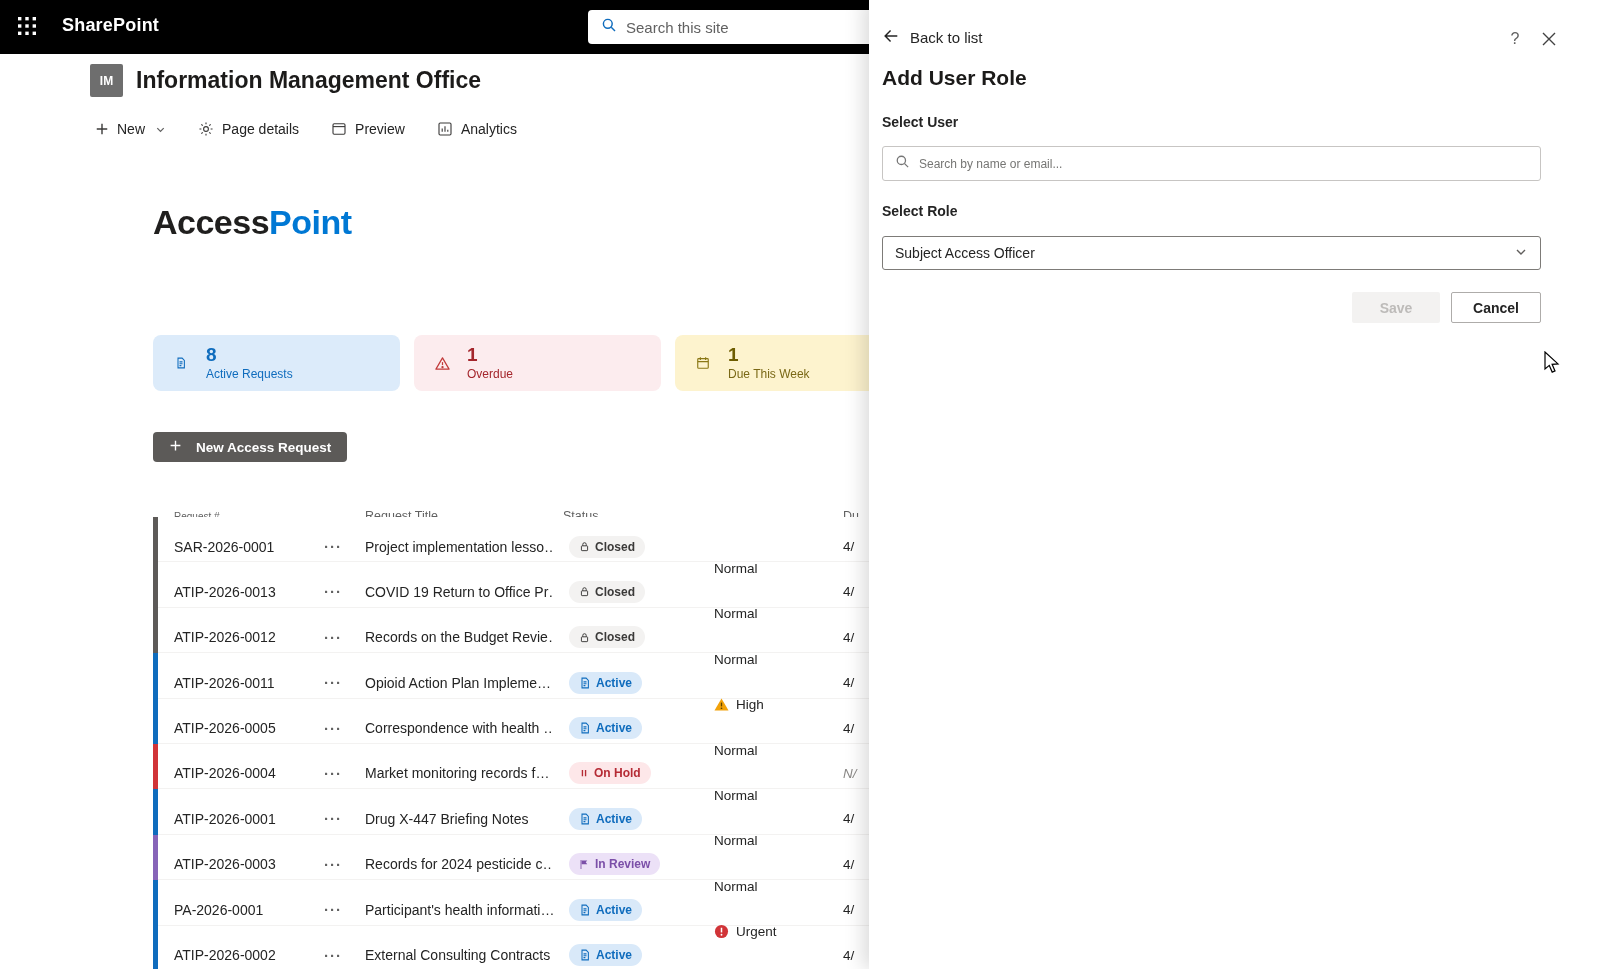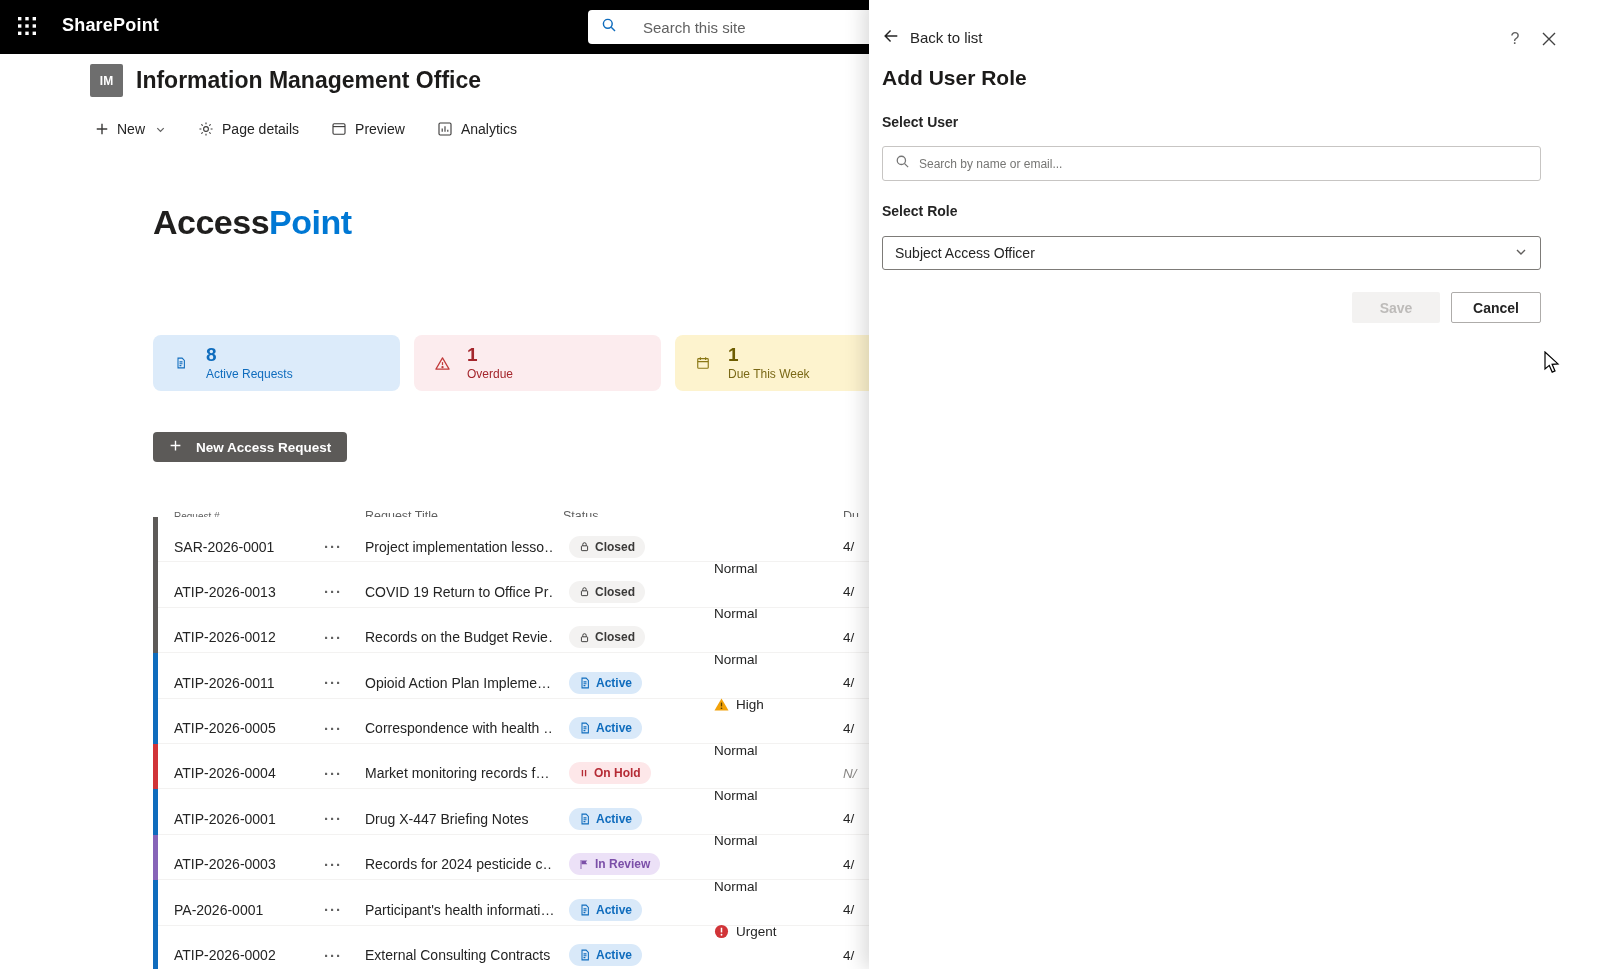--- a/index.html
+++ b/index.html
@@ -4,21 +4,21 @@
 <style>
   *{margin:0;padding:0;box-sizing:border-box;}
   html,body{width:1600px;height:969px;overflow:hidden;}
   body{font-family:"Liberation Sans",sans-serif;background:#fff;color:#242424;}
   .app{position:relative;width:1600px;height:969px;overflow:hidden;background:#fff;}
 
   
   .topbar{position:absolute;top:0;left:0;width:100%;height:54px;background:#000;z-index:1;}
   .waffle-btn{position:absolute;left:0;top:0;width:54px;height:54px;display:flex;align-items:center;justify-content:center;background:transparent;border:none;cursor:pointer;}
   .sp-name{position:absolute;left:62px;top:0;height:51px;display:flex;align-items:center;color:#fff;font-size:18px;font-weight:700;letter-spacing:.2px;}
-  .top-search{position:absolute;left:588px;top:10px;width:420px;height:34px;background:#fff;border-radius:4px;display:flex;align-items:center;gap:26px;padding:0 13px;}
+  .top-search{position:absolute;left:588px;top:10px;width:420px;height:34px;background:#fff;border-radius:4px;display:flex;align-items:center;gap:9px;padding:0 13px;}
   .top-search input{border:none;outline:none;flex:1;font-size:15px;color:#242424;font-family:inherit;background:transparent;}
   .top-search input::placeholder{color:#616161;}
 
   
   .rail{position:absolute;left:0;top:54px;bottom:0;width:54px;background:#fff;display:flex;flex-direction:column;align-items:center;padding-top:18px;gap:34px;z-index:1;}
   .rail-icon{width:20px;height:20px;display:flex;align-items:center;justify-content:center;cursor:pointer;}
 
   
   .site-logo{position:absolute;left:90px;top:64px;width:33px;height:33px;background:#6e6e6e;color:#fff;font-size:12px;font-weight:700;display:flex;align-items:center;justify-content:center;border-radius:2px;}
   .site-title{position:absolute;left:136px;top:64px;height:33px;display:flex;align-items:center;font-size:23px;font-weight:700;color:#1c1b1a;}

